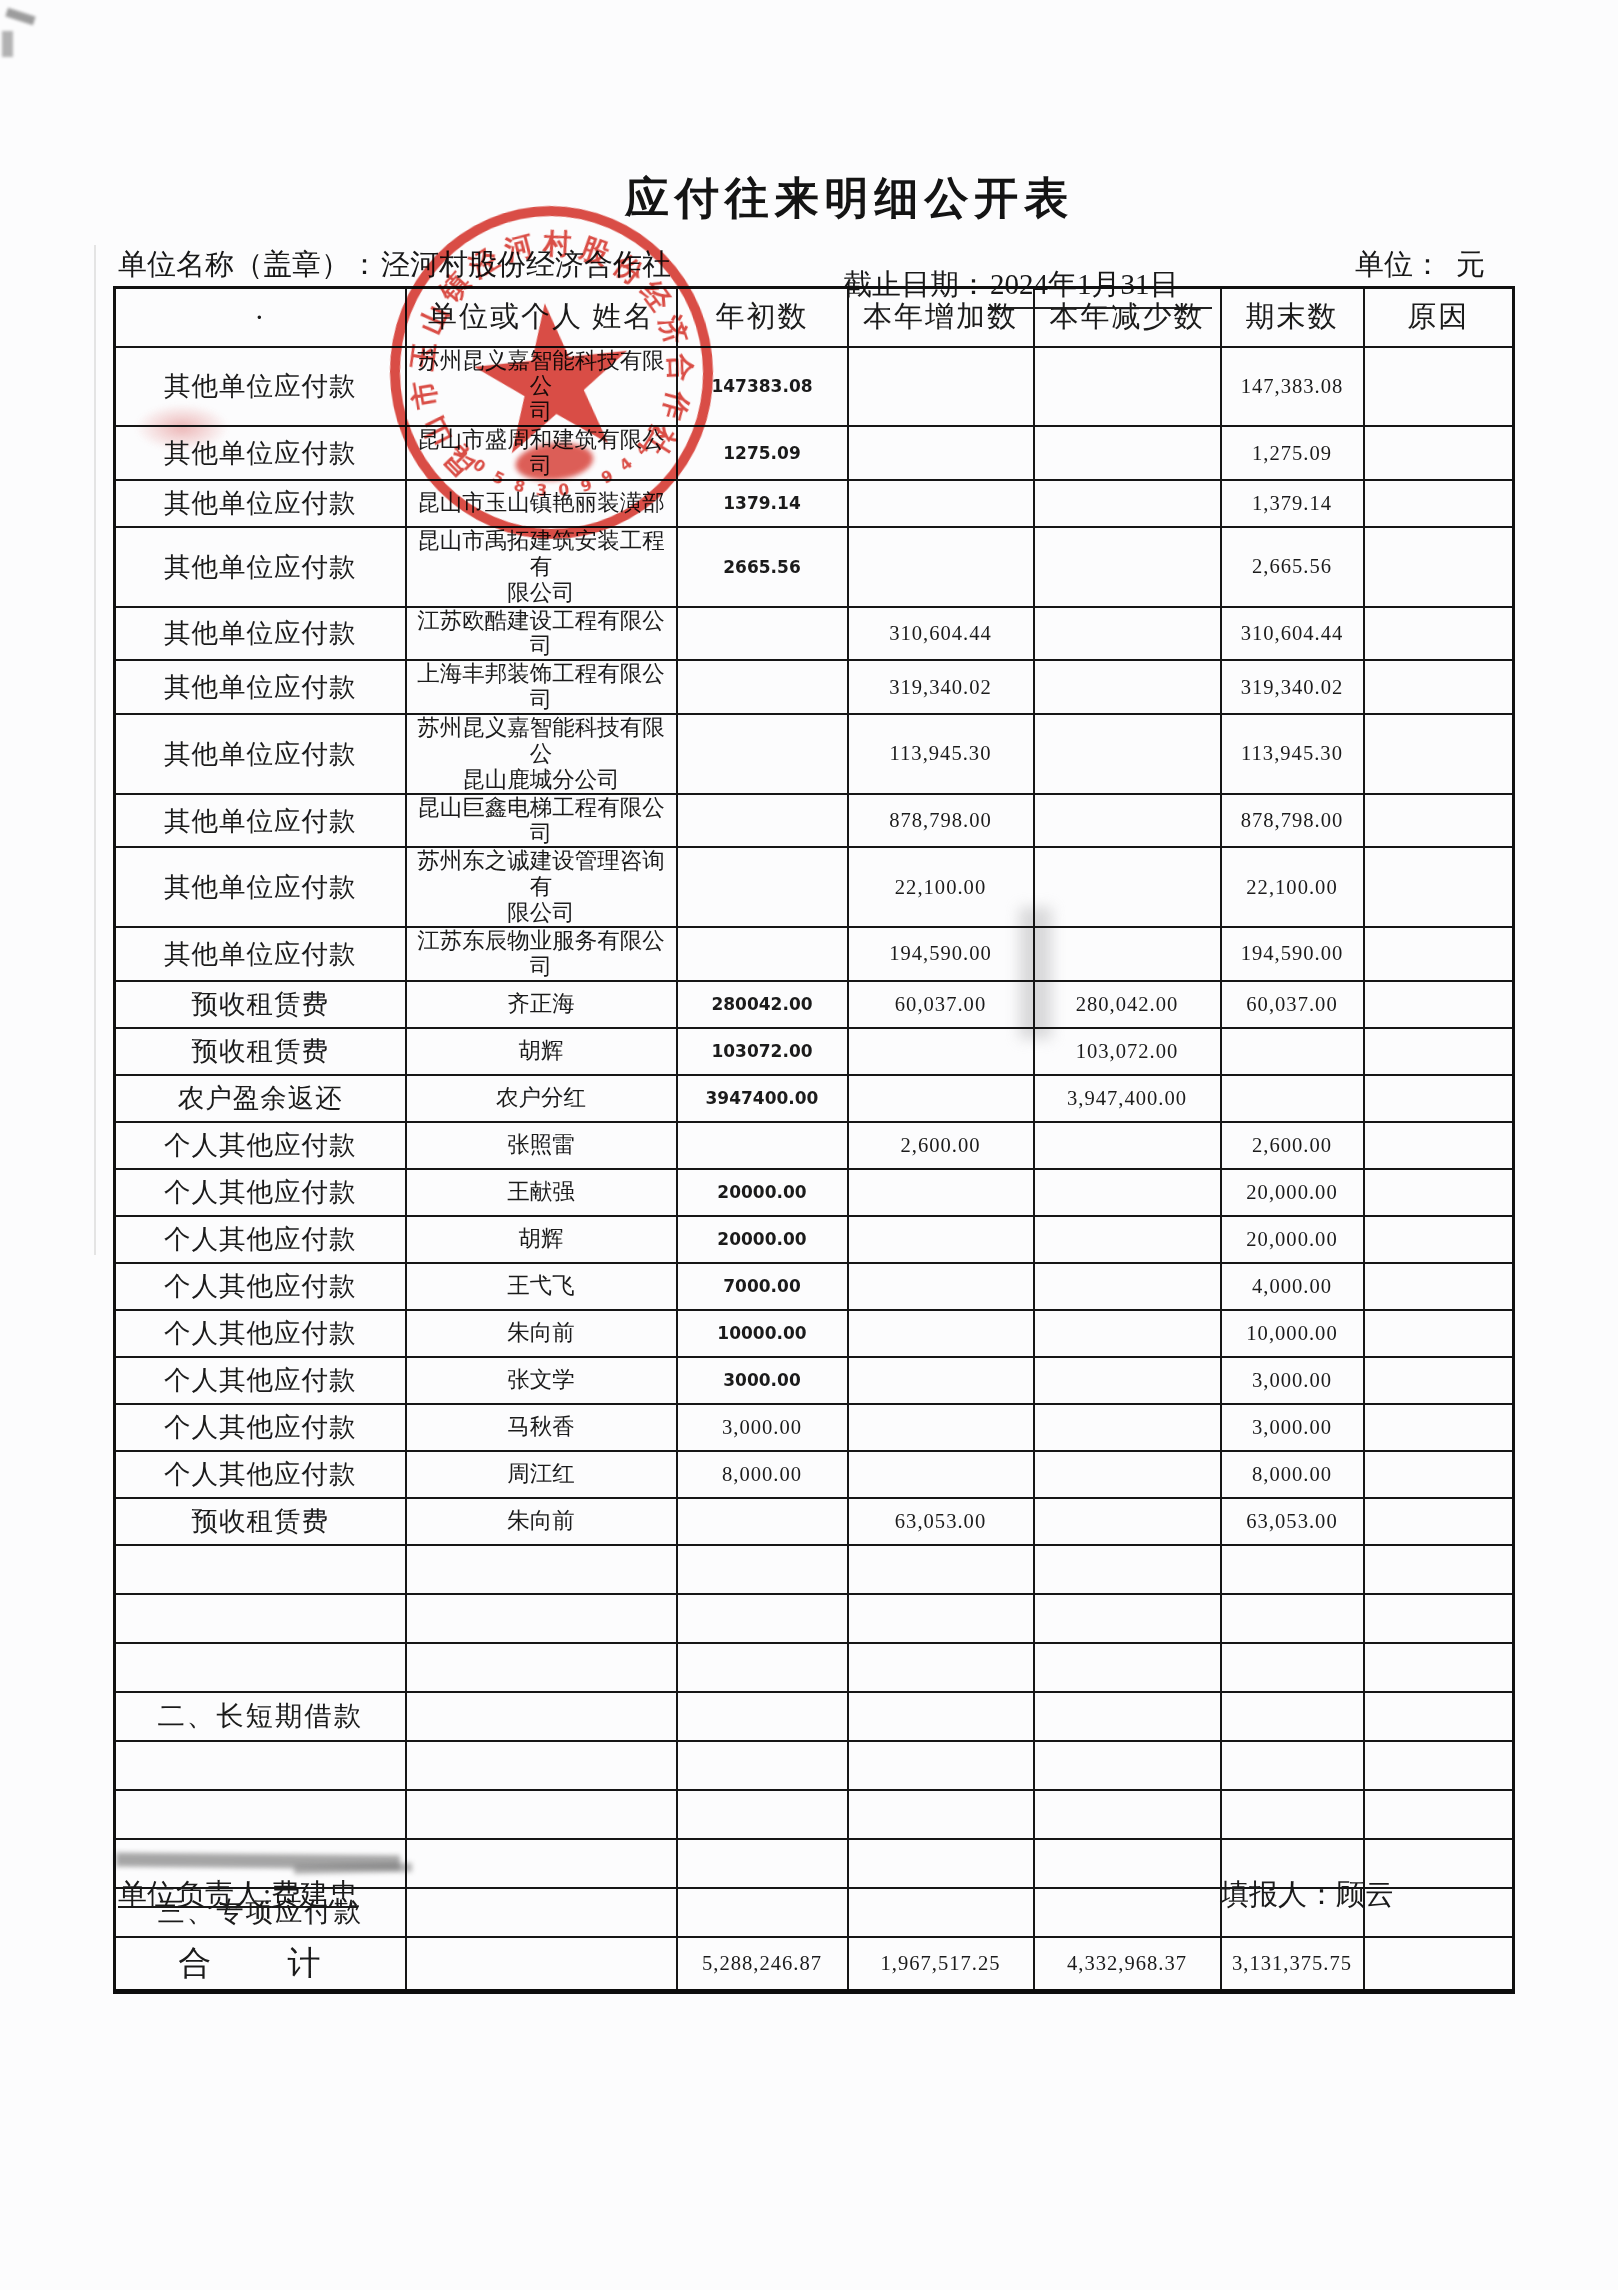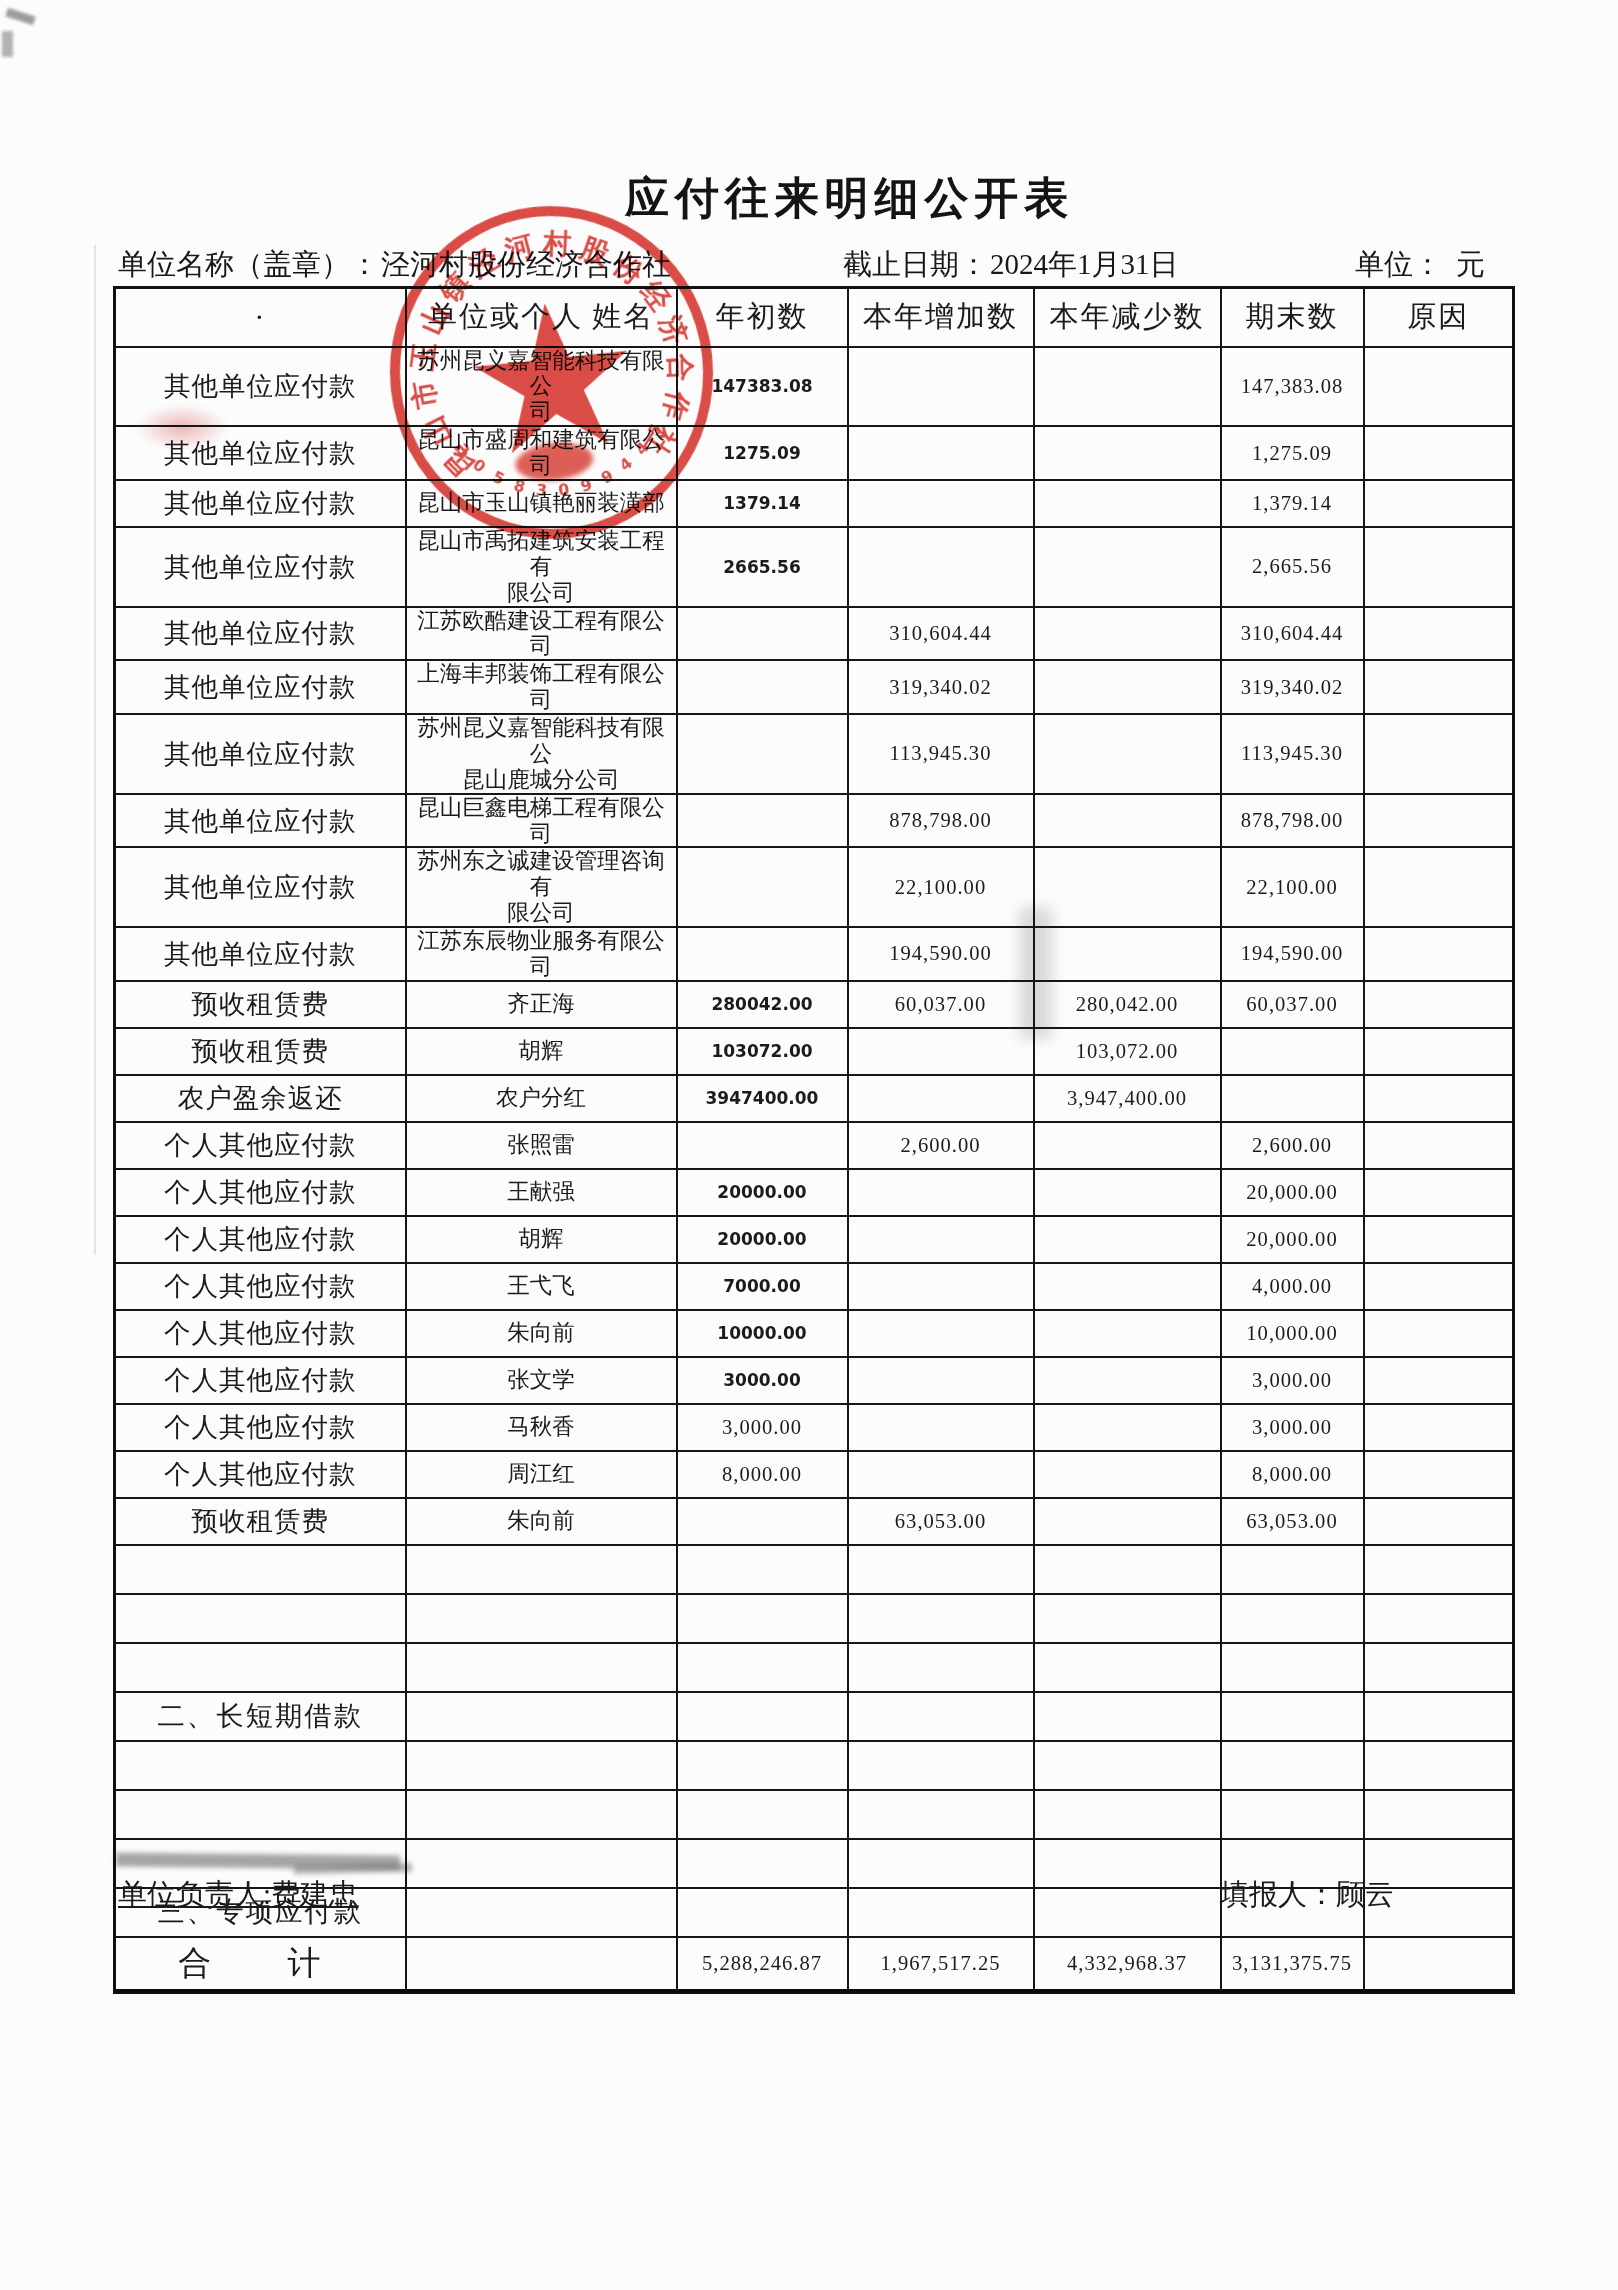--- a/index.html
+++ b/index.html
@@ -11,21 +11,21 @@
   .title{
     position:absolute;left:625px;top:169px;font-size:44px;font-weight:700;
     letter-spacing:5.9px;color:#141414;white-space:nowrap;
   }
   .meta{position:absolute;top:245px;font-size:29px;white-space:nowrap;color:#181818;}
   #meta-name{left:118px;}
   #meta-date{left:843px;}
   #meta-unit{left:1355px;}
   .meta .fill{display:inline-block;border-bottom:2px solid #222;padding:0 5.9px 2px 2px;}
   #meta-name .fill{min-width:431px;}
-  #meta-date .fill{min-width:216px;}
+  #meta-date .fill{min-width:216px;margin-top:20px;}
   #meta-unit .fill{min-width:53px;text-align:center;}
   
   table.sheet{
     position:absolute;left:113px;top:286px;width:1399px;
     border-collapse:collapse;table-layout:fixed;
     font-family:"Liberation Serif","DejaVu Serif",serif;
   }
   table.sheet col.c1{width:291px}
   table.sheet col.c2{width:271px}
   table.sheet col.c3{width:171px}

